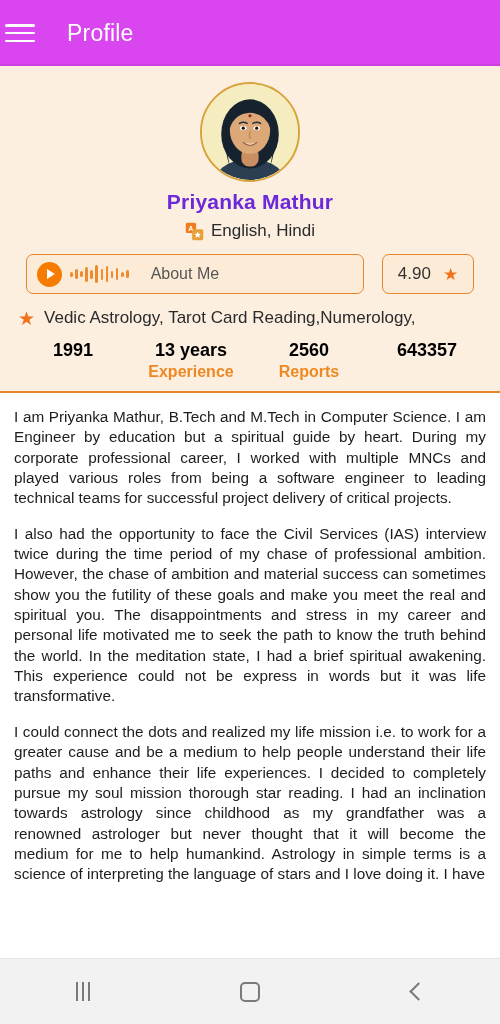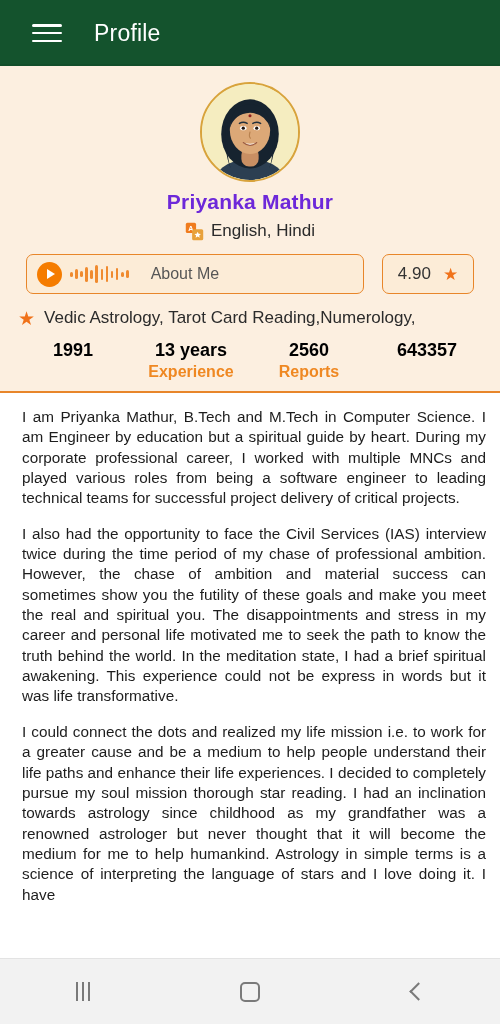--- a/index.html
+++ b/index.html
@@ -17,24 +17,24 @@
     height: 1024px;
     position: relative;
     display: flex;
     flex-direction: column;
     background: #ffffff;
   }
 
   
   .appbar {
     height: 66px;
-    background: #14532d;
-    display: flex;
-    align-items: center;
-    padding-left: 32px;
+    background: #d946ef;
+    display: flex;
+    align-items: center;
+    padding-left: 5px;
     flex: 0 0 auto;
     position: relative;
   }
   .appbar::after {
     content: "";
     position: absolute;
     left: 0; right: 0; bottom: 0;
     height: 2px;
     background: rgba(0,0,0,0.06);
   }
@@ -223,21 +223,21 @@
     font-size: 16px;
     font-weight: bold;
     color: #ef8822;
   }
 
   
   .bio {
     flex: 1 1 auto;
     overflow: hidden;
     background: #ffffff;
-    padding: 14px 14px 0 22px;
+    padding: 14px 14px 0 14px;
   }
   .bio p {
     font-size: 15.3px;
     line-height: 1.33;
     color: #1d1d1d;
     text-align: justify;
     margin-bottom: 15px;
   }
   .bio p:last-child { margin-bottom: 17px; }
 

